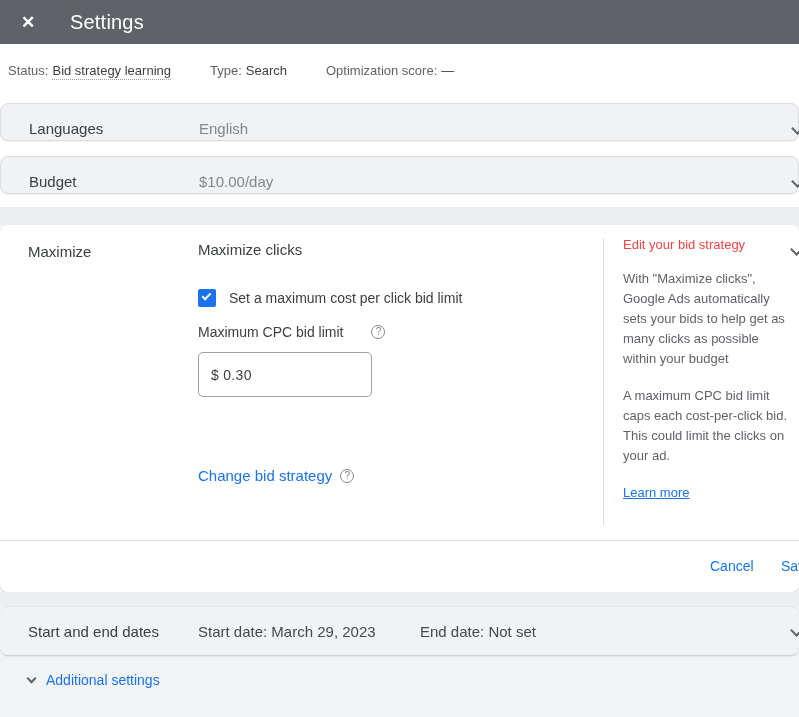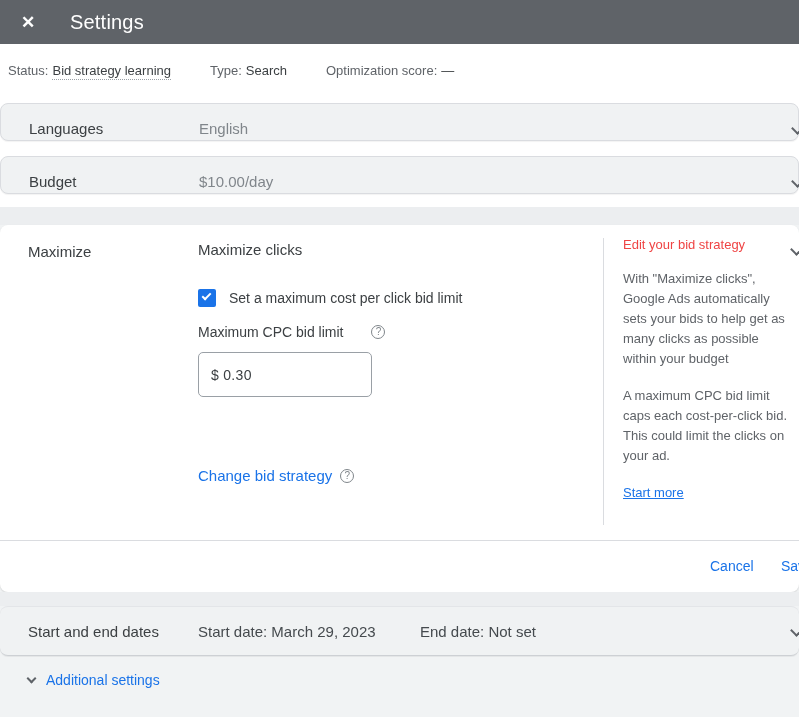--- a/index.html
+++ b/index.html
@@ -133,21 +133,21 @@
       <a class="change-link">Change bid strategy</a>
       <span class="help-icon">?</span>
     </div>
 
     <div class="v-divider"></div>
 
     <div class="help-panel">
       <div class="help-title">Edit your bid strategy</div>
       <div class="help-p">With "Maximize clicks", Google Ads automatically sets your bids to help get as many clicks as possible within your budget</div>
       <div class="help-p">A maximum CPC bid limit caps each cost-per-click bid. This could limit the clicks on your ad.</div>
-      <a class="learn-more">Start more</a>
+      <a class="learn-more">Learn more</a>
     </div>
     <span class="chev edge-chev" style="top:20px;"></span>
 
     <div class="footer">
       <span class="footer-link cancel-btn">Cancel</span>
       <span class="footer-link save-btn">Save</span>
     </div>
   </div>
 
   <div class="gap-strip2"></div>

